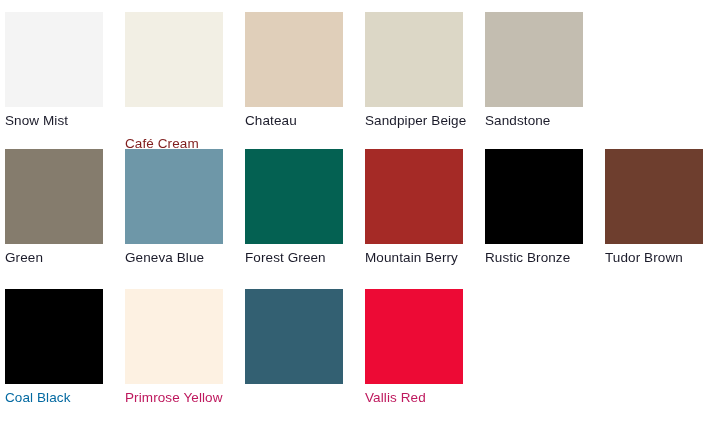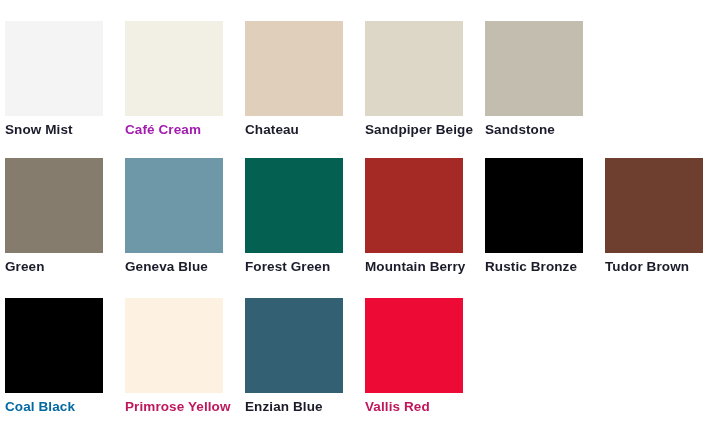--- a/index.html
+++ b/index.html
@@ -26,24 +26,23 @@
     left: 0;
     width: 721px;
     height: 140px;
   }
   .swatch-row.r0 { top: 0px; }
   .swatch-row.r1 { top: 137px; }
   .swatch-row.r2 { top: 277px; }
 
   .swatch-cell {
     position: absolute;
-    top: 16px;
+    top: 7px;
     width: 98px;
     height: 135px;
-    font-weight: bold;
   }
   .swatch-cell.c0 { left: 5px; }
   .swatch-cell.c1 { left: 125px; }
   .swatch-cell.c2 { left: 245px; padding-left: 32px; }
   .swatch-cell.c3 { left: 365px; }
   .swatch-cell.c4 { left: 485px; }
   .swatch-cell.c5 { left: 605px; }
 
   .swatch-chip {
     position: absolute;
@@ -70,21 +69,21 @@
 
 <div id="palette">
 
   <div class="swatch-row r0">
     <div class="swatch-cell c0">
       <span class="swatch-chip" style="background-color: rgb(244, 244, 244);"></span>
       <span class="swatch-label" style="color: rgb(27, 27, 42);">Snow Mist</span>
     </div>
     <div class="swatch-cell c1">
       <span class="swatch-chip" style="background-color: rgb(242, 239, 228);"></span>
-      <span class="swatch-label" style="color: #a21caf;">Café Cream</span>
+      <span class="swatch-label" style="color: #7f1d1d; margin-top: 23px;">Café Cream</span>
     </div>
     <div class="swatch-cell c2">
       <span class="swatch-chip" style="background-color: rgb(224, 207, 186);"></span>
       <span class="swatch-label" style="color: rgb(27, 27, 42);">Chateau</span>
     </div>
     <div class="swatch-cell c3">
       <span class="swatch-chip" style="background-color: rgb(220, 215, 198);"></span>
       <span class="swatch-label" style="color: rgb(27, 27, 42);">Sandpiper Beige</span>
     </div>
     <div class="swatch-cell c4">
@@ -124,21 +123,20 @@
     <div class="swatch-cell c0">
       <span class="swatch-chip" style="background-color: rgb(0, 0, 0);"></span>
       <span class="swatch-label" style="color: #0369a1;">Coal Black</span>
     </div>
     <div class="swatch-cell c1">
       <span class="swatch-chip" style="background-color: rgb(253, 241, 226);"></span>
       <span class="swatch-label" style="color: #be185d;">Primrose Yellow</span>
     </div>
     <div class="swatch-cell c2">
       <span class="swatch-chip" style="background-color: rgb(51, 96, 114);"></span>
-      <span class="swatch-label" style="color: rgb(27, 27, 42);">Enzian Blue</span>
     </div>
     <div class="swatch-cell c3">
       <span class="swatch-chip" style="background-color: rgb(237, 10, 53);"></span>
       <span class="swatch-label" style="color: #be185d;">Vallis Red</span>
     </div>
   </div>
 
 </div>
 
 </body></html>

